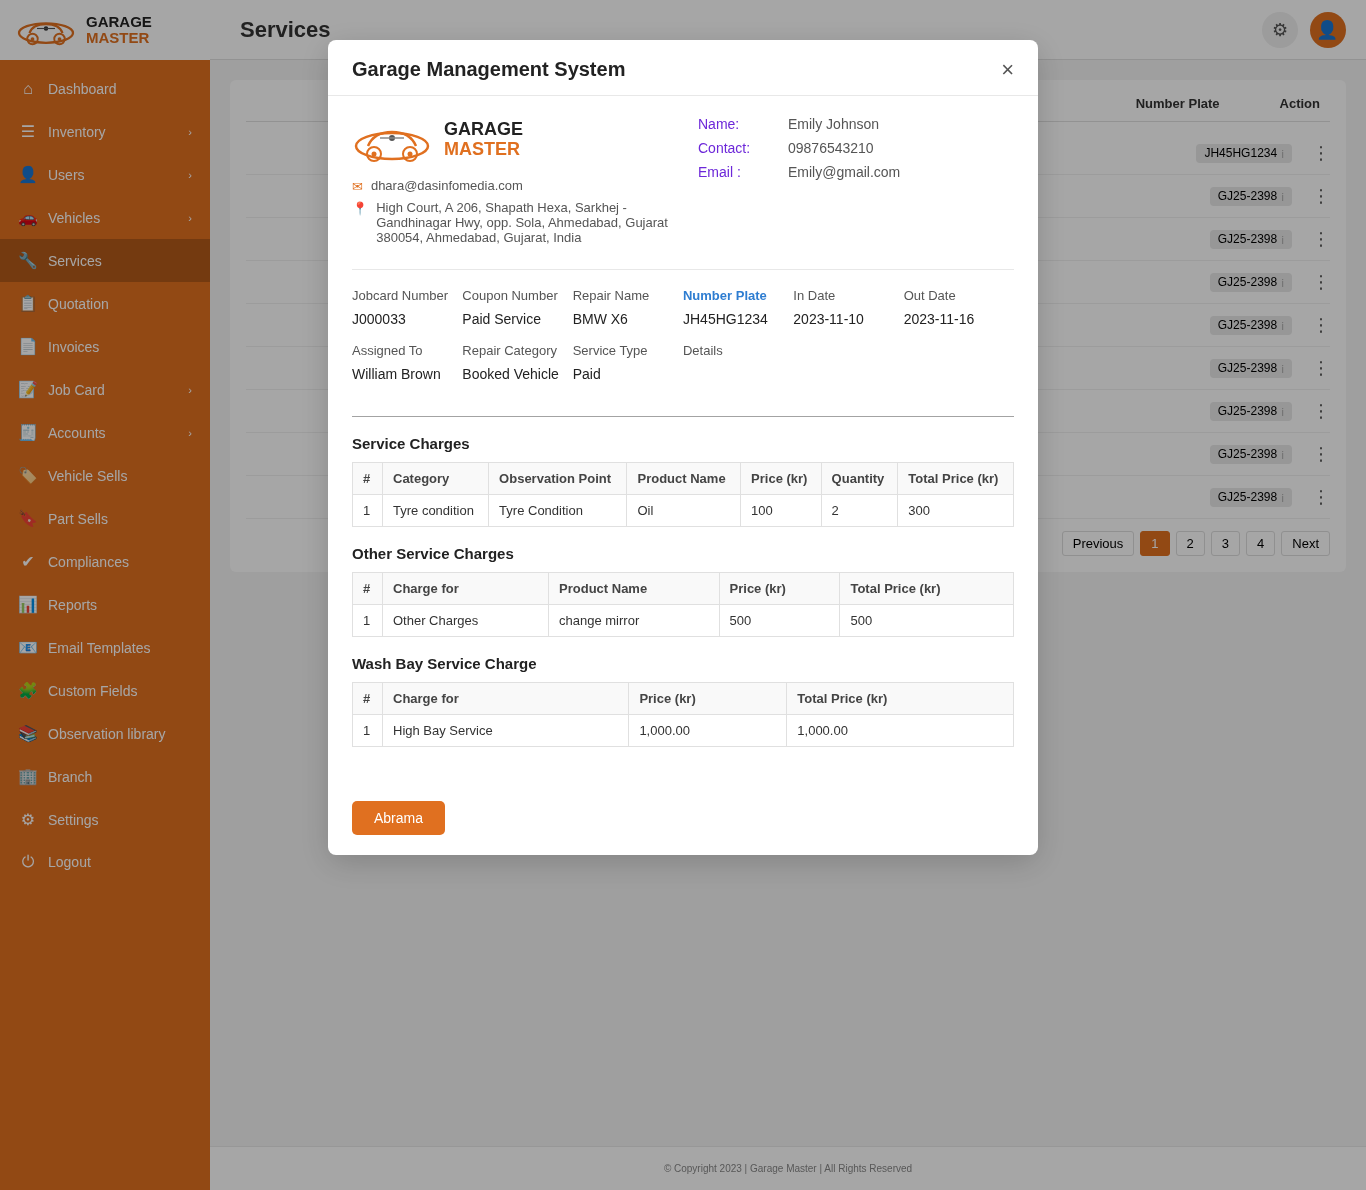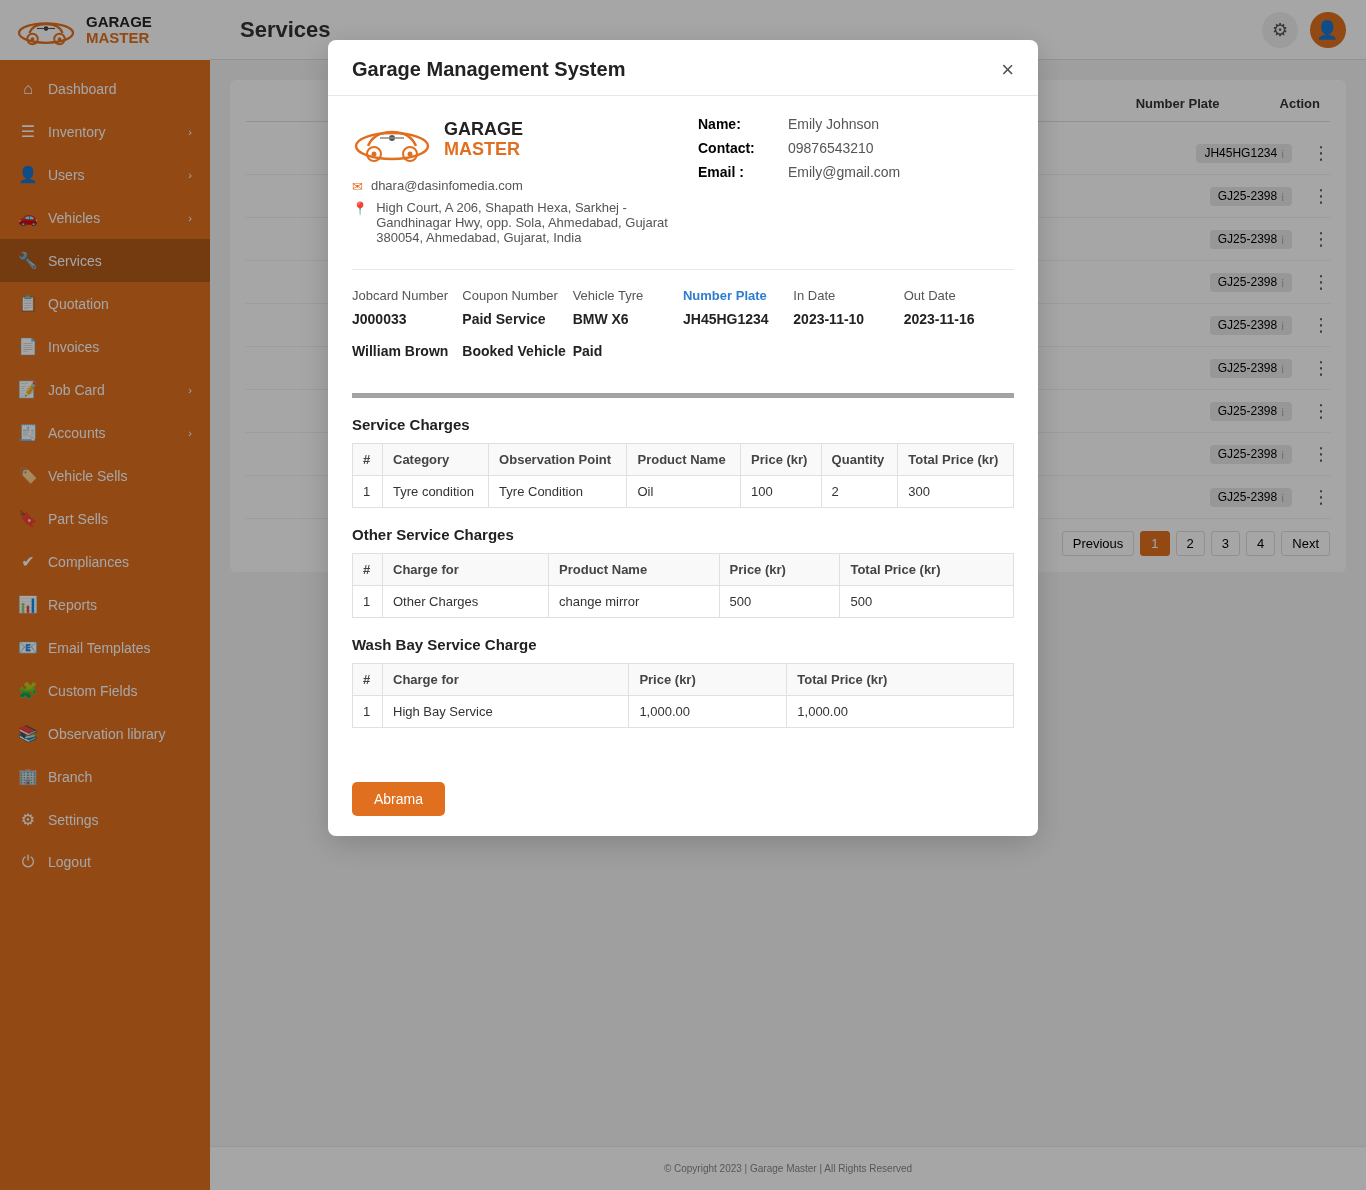--- a/index.html
+++ b/index.html
@@ -210,27 +210,27 @@
     }
     .company-contact-icon { color: #e07020; margin-top: 1px; }
 
     .company-right { flex: 1; }
     .info-row {
       display: flex;
       gap: 10px;
       margin-bottom: 8px;
       font-size: 14px;
     }
-    .info-label { font-weight: 700; color: #000000; min-width: 80px; }
+    .info-label { font-weight: 400; color: #6d28d9; min-width: 80px; }
     .info-value { color: #555; }
 
     
     .job-section {
       padding-bottom: 18px;
-      border-bottom: 5px solid #a3a3a3;
+      border-bottom: 1px solid #a3a3a3;
       margin-bottom: 18px;
     }
     .job-header-row {
       display: flex;
       gap: 0;
       margin-bottom: 8px;
     }
     .job-col {
       flex: 1;
       font-size: 13px;
@@ -239,21 +239,21 @@
     }
     .job-col.highlight { color: #2e7dd1; font-weight: 600; }
     .job-val-row {
       display: flex;
       gap: 0;
       margin-bottom: 16px;
     }
     .job-val {
       flex: 1;
       font-size: 14px;
-      font-weight: 700;
+      font-weight: 400;
       color: #222;
     }
 
     
     .section-title {
       font-size: 15px;
       font-weight: 700;
       color: #222;
       margin-bottom: 10px;
     }
@@ -576,32 +576,40 @@
             <span class="info-label">Email :</span>
             <span class="info-value">Emily@gmail.com</span>
           </div>
         </div>
       </div>
 
       <div class="job-section">
         <div class="job-header-row">
           <span class="job-col">Jobcard Number</span>
           <span class="job-col">Coupon Number</span>
-          <span class="job-col">Vehicle Tyre</span>
+          <span class="job-col">Repair Name</span>
           <span class="job-col highlight">Number Plate</span>
           <span class="job-col">In Date</span>
           <span class="job-col">Out Date</span>
         </div>
         <div class="job-val-row">
           <span class="job-val">J000033</span>
           <span class="job-val">Paid Service</span>
           <span class="job-val">BMW X6</span>
           <span class="job-val">JH45HG1234</span>
           <span class="job-val">2023-11-10</span>
           <span class="job-val">2023-11-16</span>
+        </div>
+        <div class="job-header-row">
+          <span class="job-col">Assigned To</span>
+          <span class="job-col">Repair Category</span>
+          <span class="job-col">Service Type</span>
+          <span class="job-col">Details</span>
+          <span class="job-col"></span>
+          <span class="job-col"></span>
         </div>
         <div class="job-val-row">
           <span class="job-val">William Brown</span>
           <span class="job-val">Booked Vehicle</span>
           <span class="job-val">Paid</span>
           <span class="job-val"></span>
           <span class="job-val"></span>
           <span class="job-val"></span>
         </div>
       </div>

